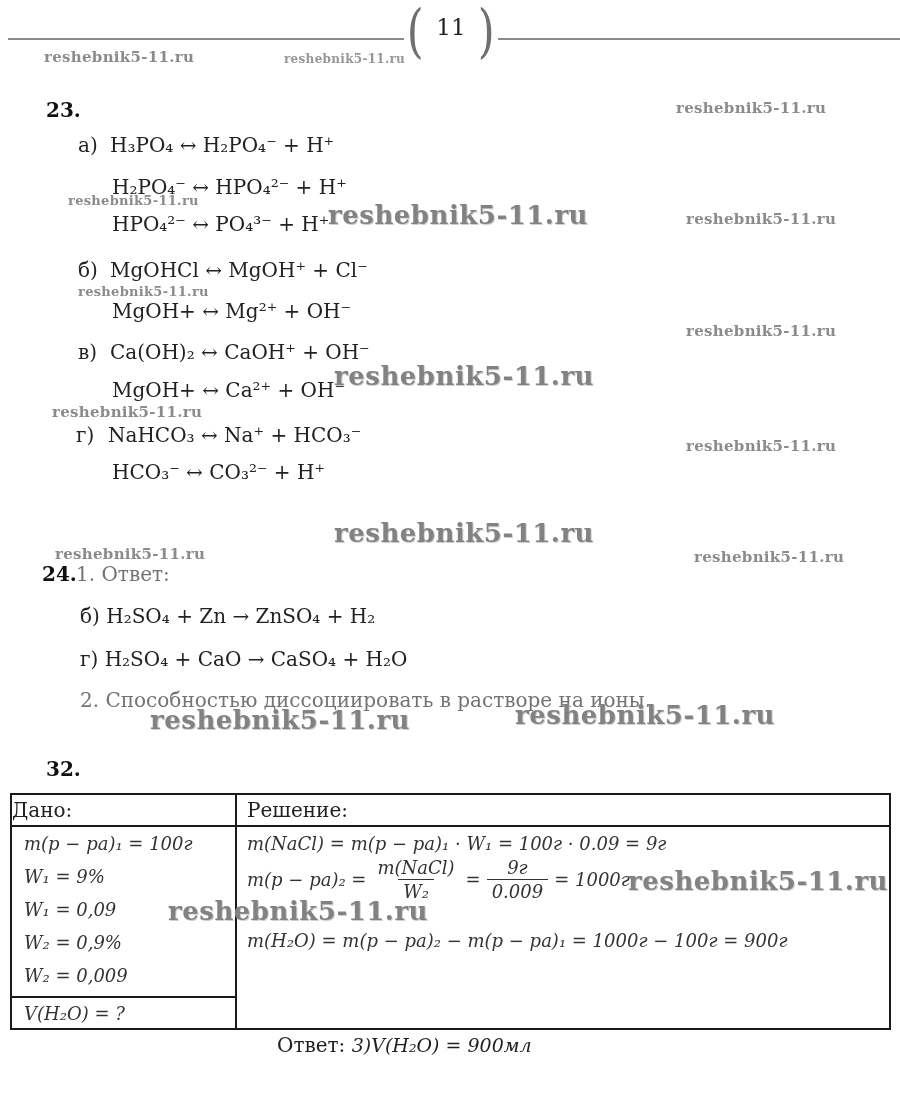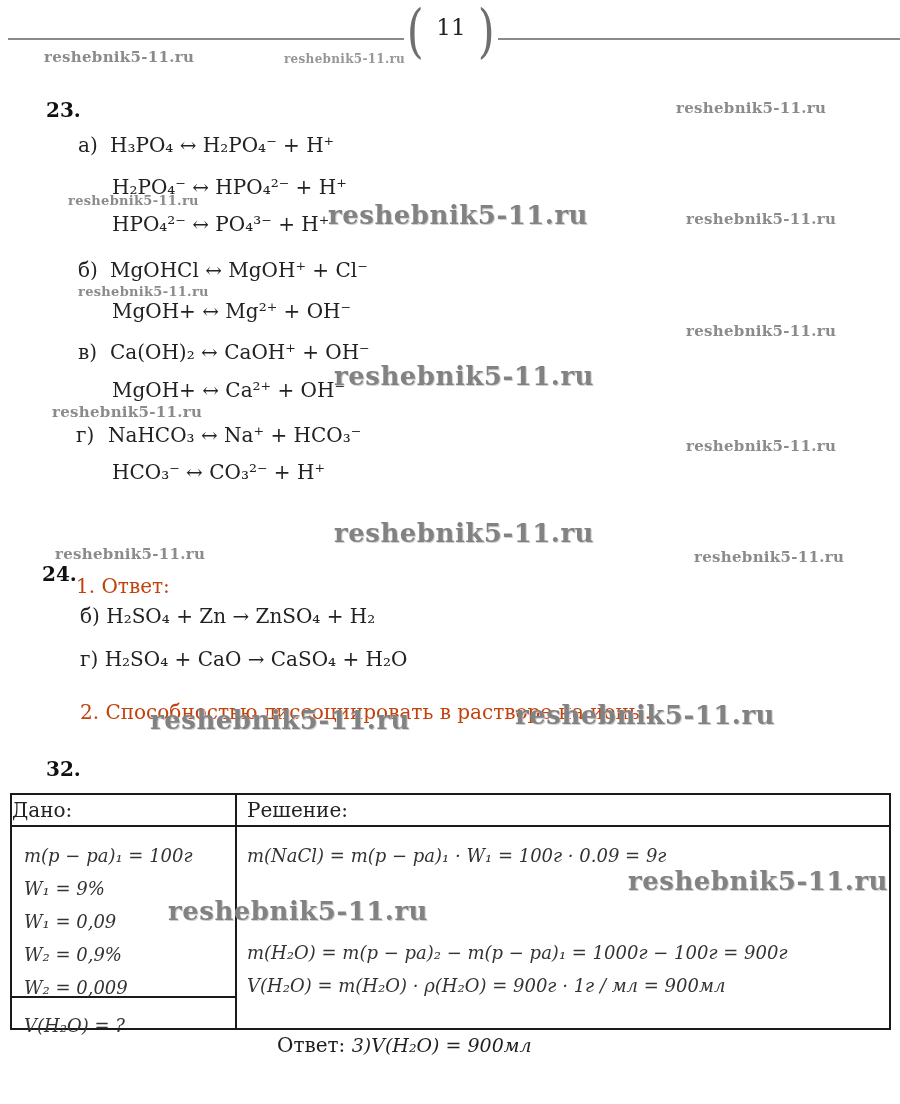--- a/index.html
+++ b/index.html
@@ -31,31 +31,31 @@
   }
   .wm-sm{font-size:15px;}
   .wm-xs{font-size:12px;color:#979797;}
   .wm-lg{
     font-size:26px;color:#828282;
     text-shadow:1px 1px 0 #cfcfcf;
     letter-spacing:.5px;
   }
   .eq{position:absolute;white-space:nowrap;font-size:20px;color:#222;z-index:2;}
   .plabel{position:absolute;white-space:nowrap;font-size:20px;font-weight:700;color:#111;z-index:2;}
-  .ptext{position:absolute;white-space:nowrap;font-size:20px;color:#c2410c;z-index:2;margin-top:12px;}
+  .ptext{position:absolute;white-space:nowrap;font-size:20px;color:#737373;z-index:2;}
   .tbl{
     position:absolute;left:10px;top:793px;width:881px;height:237px;
     border:2px solid #1a1a1a;box-sizing:border-box;z-index:2;background:transparent;
   }
   .tbl .vline{position:absolute;left:223px;top:0;bottom:0;width:2px;background:#1a1a1a;}
   .tbl .hline-header{position:absolute;left:0;right:0;top:30px;height:2px;background:#1a1a1a;}
   .tbl .hline-find{position:absolute;left:0;width:223px;top:201px;height:2px;background:#1a1a1a;}
   .tbl .hdr{position:absolute;top:3px;font-size:20px;color:#222;white-space:nowrap;}
   .math{font-style:italic;font-size:18px;color:#333;white-space:nowrap;}
-  .tbl .cell{position:absolute;z-index:2;margin-top:12px;}
+  .tbl .cell{position:absolute;z-index:2;}
   .fracline{position:absolute;display:flex;align-items:center;gap:6px;z-index:2;}
   .frac{display:inline-flex;flex-direction:column;align-items:center;}
   .frac .num{padding:0 5px 1px 5px;}
   .frac .den{border-top:1.5px solid #333;padding:1px 5px 0 5px;}
   .answer{position:absolute;left:277px;top:1033px;font-size:20px;white-space:nowrap;z-index:2;}
   .answer .val{font-style:italic;font-size:19px;}
 </style>
 </head>
 <body>
 
@@ -125,23 +125,35 @@
 
     <span class="cell math" style="left:12px;top:38px;">m(p − pa)₁ = 100г</span>
     <span class="cell math" style="left:12px;top:71px;">W₁ = 9%</span>
     <span class="cell math" style="left:12px;top:104px;">W₁ = 0,09</span>
     <span class="cell math" style="left:12px;top:137px;font-style:italic;">W₂ = 0,9%</span>
     <span class="cell math" style="left:12px;top:170px;">W₂ = 0,009</span>
     <span class="cell math" style="left:12px;top:208px;">V(H₂O) = ?</span>
 
     <span class="cell math" style="left:235px;top:38px;">m(NaCl) = m(p − pa)₁ · W₁ = 100г · 0.09 = 9г</span>
 
+    <div class="fracline" style="left:235px;top:62px;">
+      <span class="math">m(p − pa)₂ =</span>
+      <span class="frac">
+        <span class="math num">m(NaCl)</span>
+        <span class="math den">W₂</span>
+      </span>
+      <span class="math">=</span>
+      <span class="frac">
+        <span class="math num">9г</span>
+        <span class="math den">0.009</span>
+      </span>
+      <span class="math">= 1000г</span>
+    </div>
 
     <span class="cell math" style="left:235px;top:135px;">m(H₂O) = m(p − pa)₂ − m(p − pa)₁ = 1000г − 100г = 900г</span>
-    <span class="cell math" style="left:235px;top:168px;">V(H₂O) = m(H₂O) · ρ(H₂O) = 900г · 1г / мл = 900мл</span>
   </div>
 
   <div class="answer">
     <span>Ответ:</span>
     <span class="val">3)V(H₂O) = 900мл</span>
   </div>
 
 </div>
 
 </body></html>

